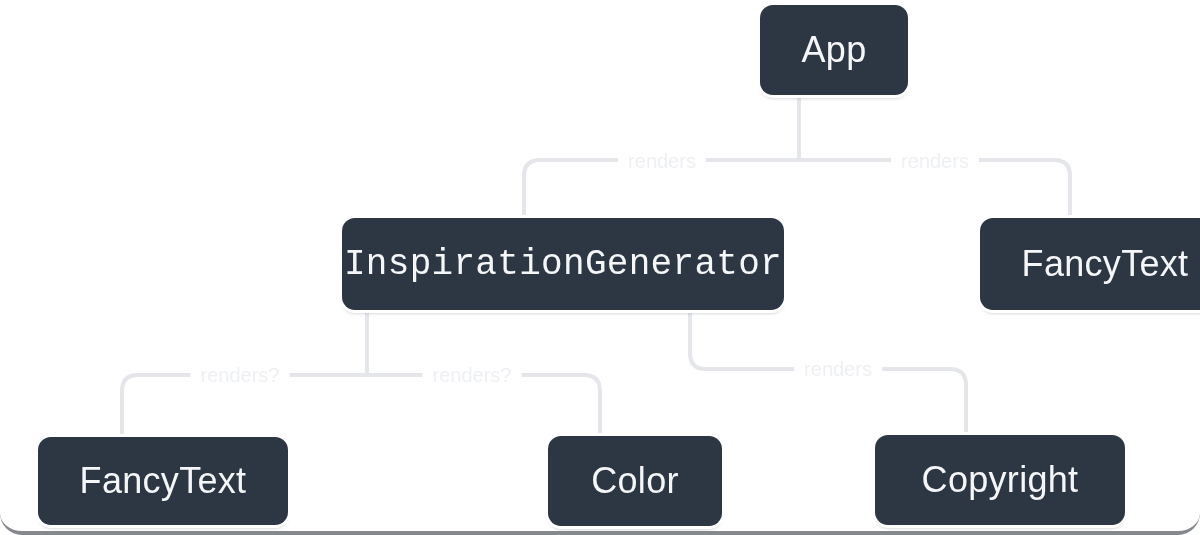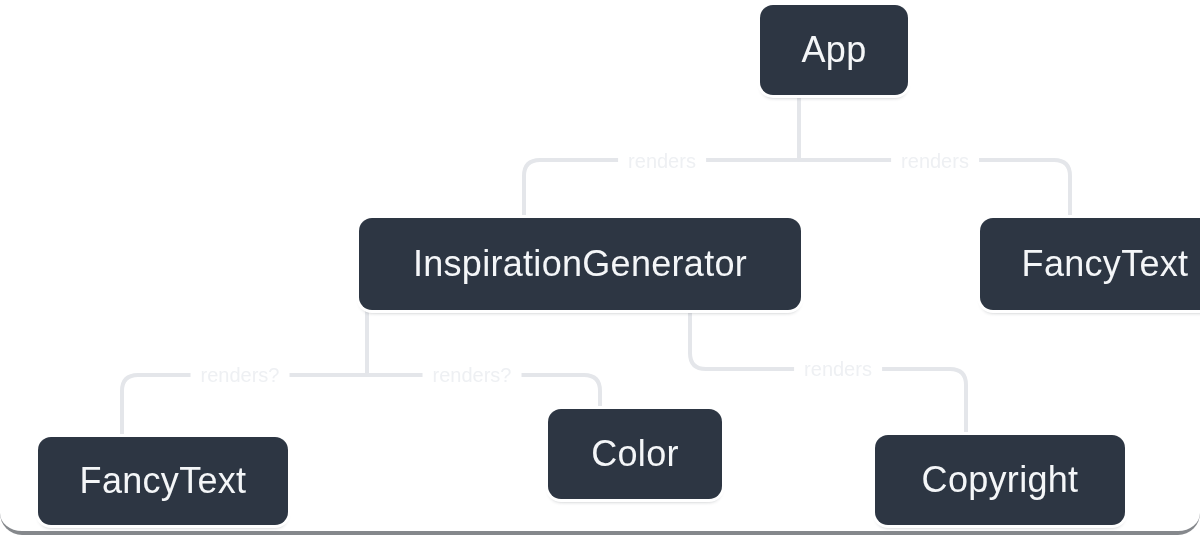--- a/index.html
+++ b/index.html
@@ -40,24 +40,24 @@
     margin-left: 35px;
   }
   .node-label {
     color: #f4f6f8;
     font-size: 36px;
     font-weight: 500;
     letter-spacing: 0.3px;
     white-space: nowrap;
   }
   .node-app        { left: 725px; top: 5px;   width: 148px; height: 90px; }
-  .node-ig         { left: 324px; top: 218px; width: 442px; height: 92px; }
+  .node-ig         { left: 307px; top: 218px; width: 442px; height: 92px; font-family: Liberation Mono, monospace; }
   .node-ft-top     { left: 945px; top: 218px; width: 250px; height: 92px; }
   .node-ft-bottom  { left: 3px;   top: 437px; width: 250px; height: 88px; }
-  .node-color      { left: 513px; top: 409px; width: 174px; height: 90px; text-align: center; }
+  .node-color      { left: 513px; top: 436px; width: 174px; height: 90px; text-align: center; }
   .node-copyright  { left: 840px; top: 435px; width: 250px; height: 90px; }
 
   .edge-label {
     position: absolute;
     transform: translate(-50%, -50%);
     background: #ffffff;
     color: #eef0f3;
     font-size: 20px;
     line-height: 1;
     padding: 5px 10px;

